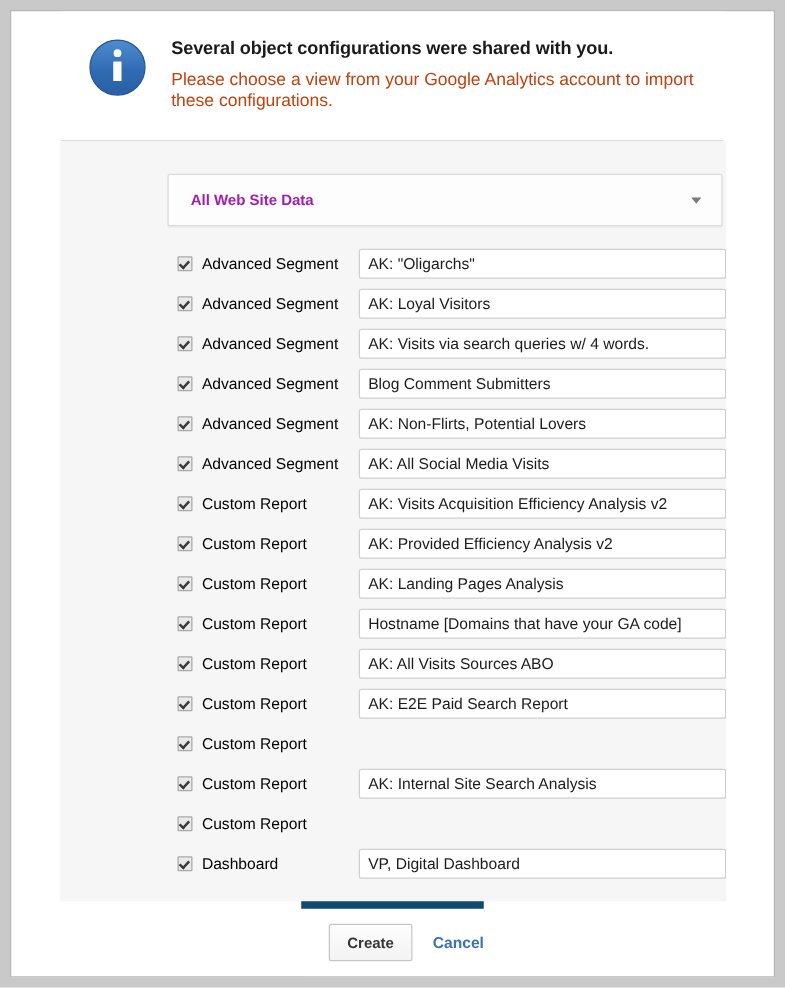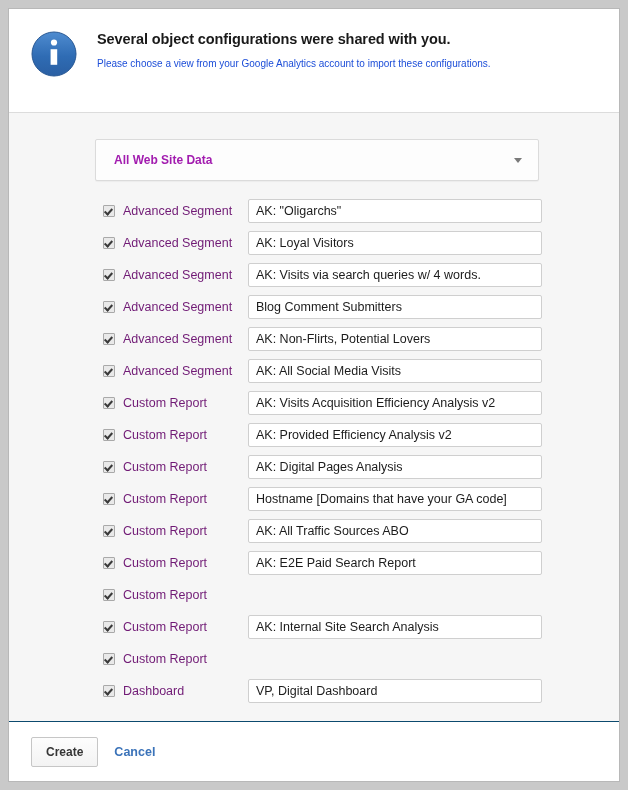--- a/index.html
+++ b/index.html
@@ -18,20 +18,21 @@
     left: 8px;
     top: 8px;
     width: 612px;
     height: 774px;
     background: #ffffff;
     border: 1px solid #b8b8b8;
     box-sizing: border-box;
     display: flex;
     flex-direction: column;
     overflow: hidden;
+    align-items: center;
   }
 
   
   .header {
     background: #ffffff;
     padding: 20px 24px 18px 22px;
     display: flex;
     align-items: flex-start;
     border-bottom: 1px solid #dcdcdc;
     box-sizing: border-box;
@@ -47,22 +48,22 @@
   .header-text { flex: 1 1 auto; padding-top: 1px; }
   .header-title {
     font-size: 14.5px;
     font-weight: bold;
     color: #1a1a1a;
     line-height: 18px;
     margin-bottom: 7px;
     letter-spacing: -0.1px;
   }
   .header-sub {
-    font-size: 10px;
-    color: #1d4ed8;
+    font-size: 14px;
+    color: #c2410c;
     line-height: 17px;
     max-width: 418px;
   }
 
   
   .body {
     flex: 1 1 auto;
     background: #f6f6f6;
     padding: 20px 0 0 0;
     box-sizing: border-box;
@@ -126,21 +127,21 @@
     top: 1px;
     width: 5px;
     height: 8px;
     border: solid #3a3a3a;
     border-width: 0 2px 2px 0;
     transform: rotate(42deg);
     box-sizing: border-box;
   }
   .row-label {
     font-size: 12.5px;
-    color: #701a75;
+    color: #000000;
     width: 125px;
     flex: 0 0 auto;
     white-space: nowrap;
   }
   .row-input {
     flex: 0 0 auto;
     width: 294px;
     height: 24px;
     background: #ffffff;
     border: 1px solid #cfcfcf;
@@ -153,21 +154,21 @@
     color: #1c1c1c;
     white-space: nowrap;
     overflow: hidden;
   }
 
   
   .footer {
     flex: 0 0 auto;
     height: 60px;
     background: #ffffff;
-    border-top: 1px solid #0c4a6e;
+    border-top: 6px solid #0c4a6e;
     display: flex;
     align-items: center;
     padding-left: 22px;
     box-sizing: border-box;
   }
   .btn-create {
     height: 30px;
     min-width: 66px;
     padding: 0 14px;
     background: linear-gradient(#fdfdfd, #f3f3f3);
@@ -261,31 +262,31 @@
           <span class="row-input">AK: Visits Acquisition Efficiency Analysis v2</span>
         </div>
         <div class="row">
           <span class="cb"></span>
           <span class="row-label">Custom Report</span>
           <span class="row-input">AK: Provided Efficiency Analysis v2</span>
         </div>
         <div class="row">
           <span class="cb"></span>
           <span class="row-label">Custom Report</span>
-          <span class="row-input">AK: Digital Pages Analysis</span>
+          <span class="row-input">AK: Landing Pages Analysis</span>
         </div>
         <div class="row">
           <span class="cb"></span>
           <span class="row-label">Custom Report</span>
           <span class="row-input">Hostname [Domains that have your GA code]</span>
         </div>
         <div class="row">
           <span class="cb"></span>
           <span class="row-label">Custom Report</span>
-          <span class="row-input">AK: All Traffic Sources ABO</span>
+          <span class="row-input">AK: All Visits Sources ABO</span>
         </div>
         <div class="row">
           <span class="cb"></span>
           <span class="row-label">Custom Report</span>
           <span class="row-input">AK: E2E Paid Search Report</span>
         </div>
         <div class="row">
           <span class="cb"></span>
           <span class="row-label">Custom Report</span>
         </div>

